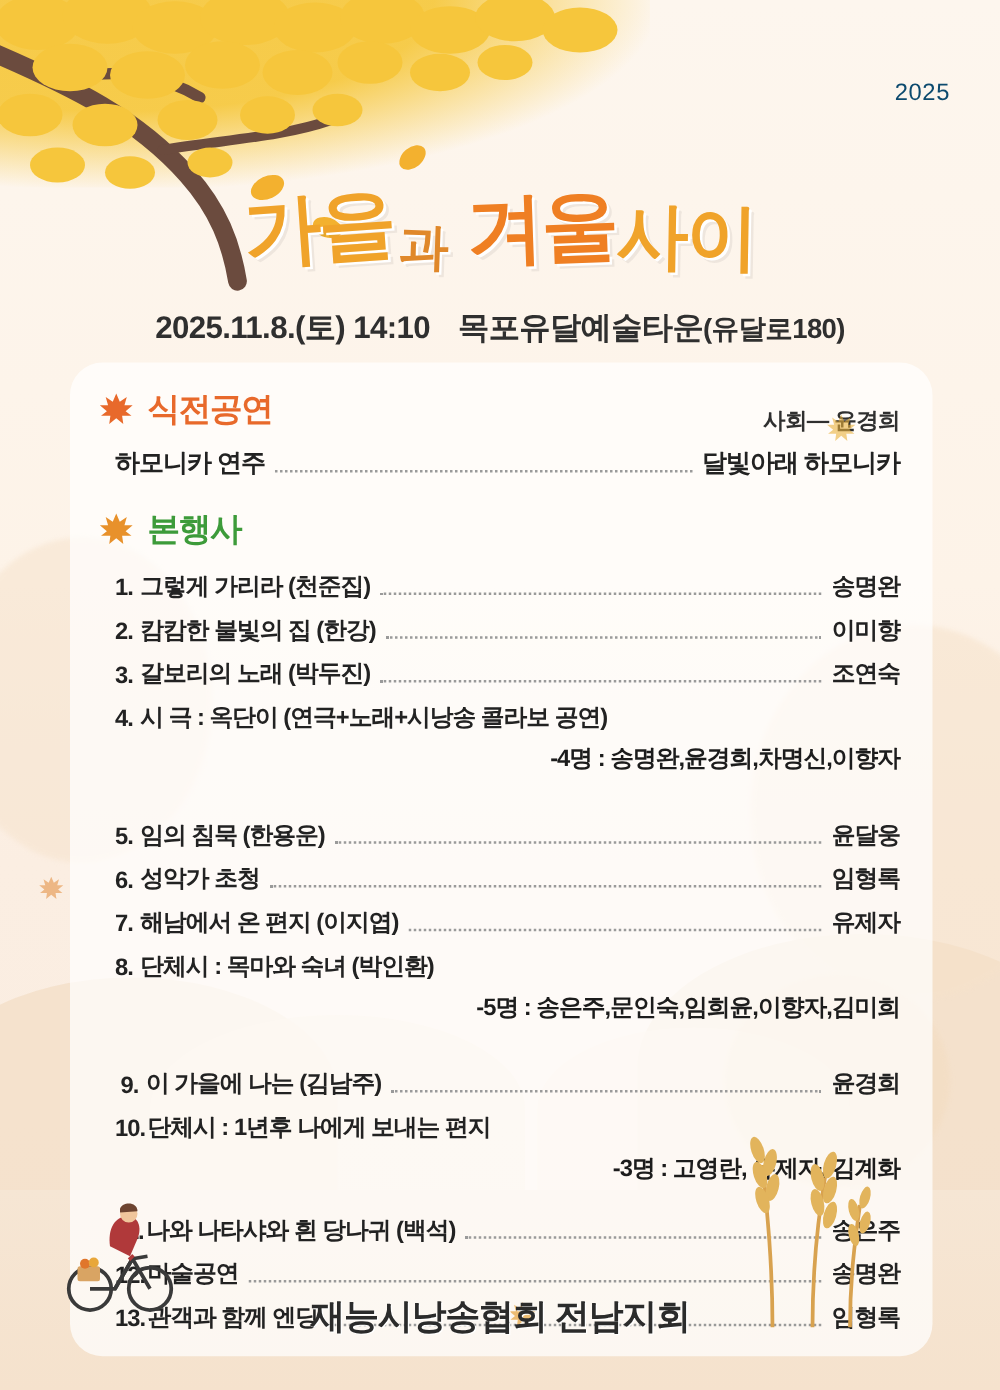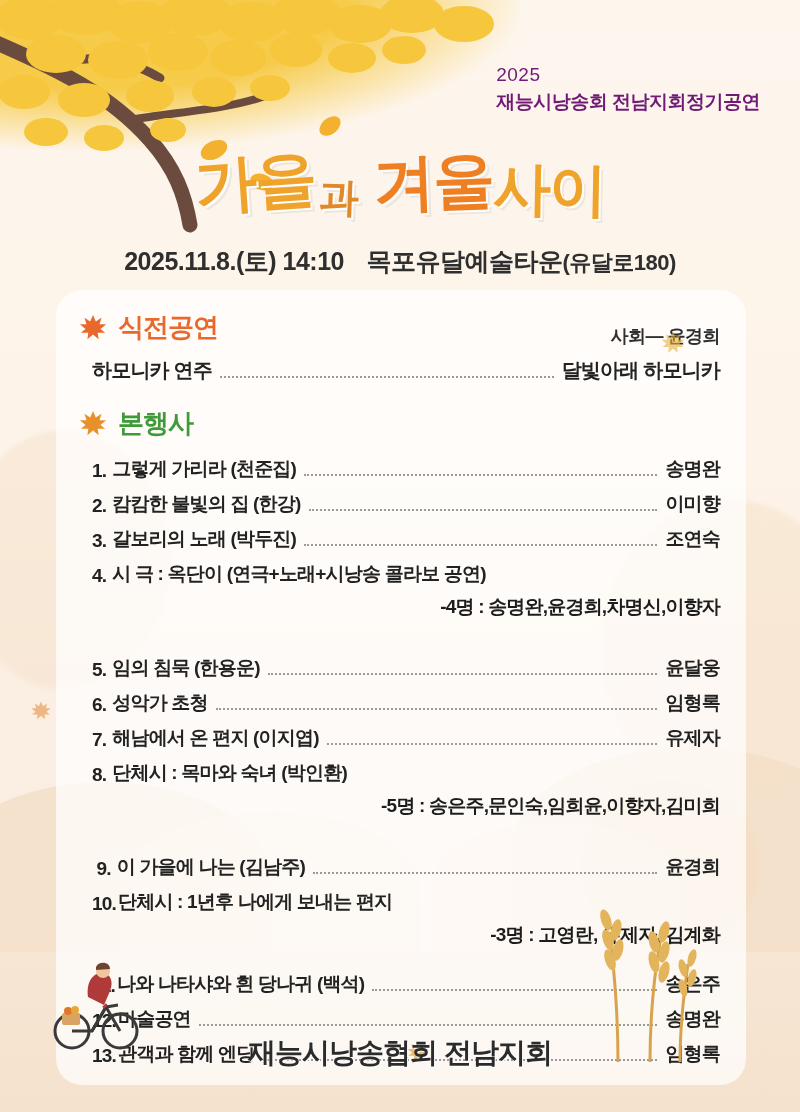--- a/index.html
+++ b/index.html
@@ -65,22 +65,22 @@
     width: 520px; height: 150px;
     background: radial-gradient(ellipse at 18% 0%, #f6c942 0%, #f6c942 42%, rgba(246,201,66,0) 72%);
     opacity: .95;
   }
 
   
   .top-right {
     position: absolute;
     right: 40px;
     top: 64px;
-    text-align: left;
-    color: #701a75;
+    text-align: center;
+    color: #0c4a6e;
   }
   .top-right .year {
     font-size: 19px;
     letter-spacing: .5px;
     margin-bottom: 3px;
   }
   .top-right .org {
     font-size: 19px;
     font-weight: 700;
     letter-spacing: -0.5px;
@@ -268,21 +268,20 @@
     </g>
     <g fill="#f3b12f">
       <ellipse cx="214" cy="150" rx="14" ry="9" transform="rotate(-25 214 150)"></ellipse>
       <ellipse cx="262" cy="182" rx="12" ry="8" transform="rotate(18 262 182)"></ellipse>
       <ellipse cx="330" cy="126" rx="12" ry="8" transform="rotate(-40 330 126)"></ellipse>
     </g>
   </svg>
 
   <div class="top-right">
     <div class="year">2025</div>
-    <div class="org">재능시낭송회 전남지회정기공연</div>
   </div>
 
   <div class="title">
     <span class="seg s1">가을</span><span class="seg s2">과</span><span class="seg s3">겨울</span><span class="seg s4">사이</span>
   </div>
 
   <div class="datetime">
     <span>2025.11.8.(토) 14:10</span>
     <span class="venue">목포유달예술타운</span><span class="addr">(유달로180)</span>
   </div>

